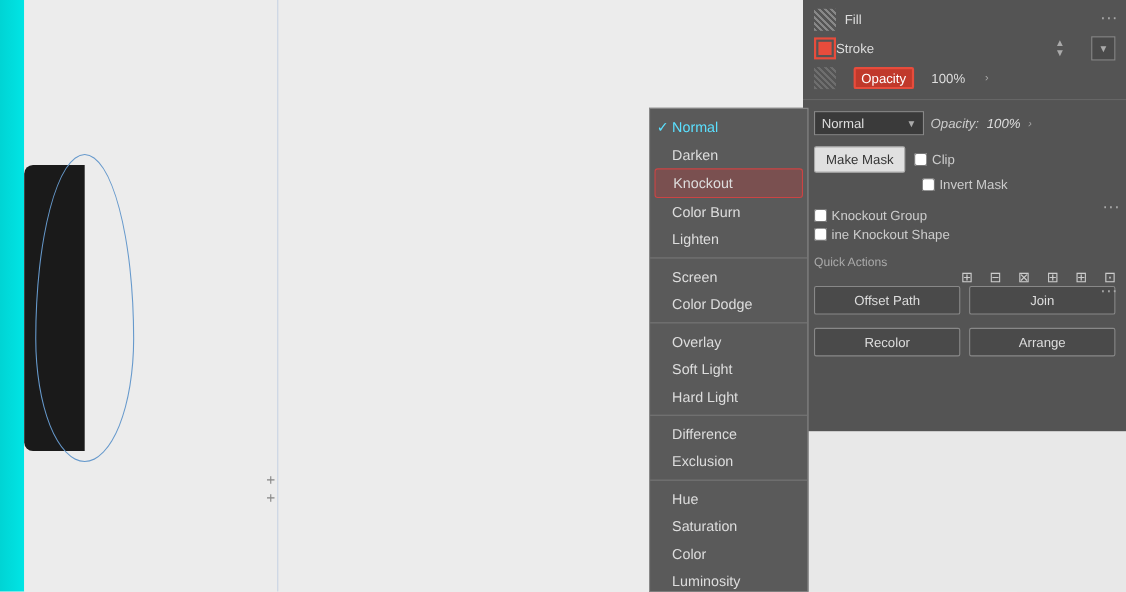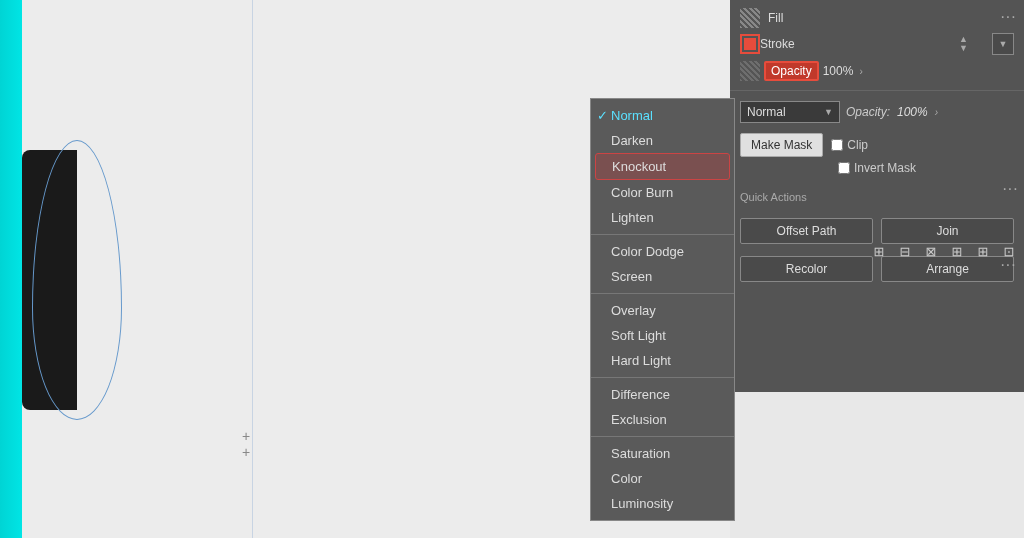--- a/index.html
+++ b/index.html
@@ -336,21 +336,21 @@
     <span style="color:#ddd;font-size:12px;">Stroke</span>
     <div style="display:flex;flex-direction:column;margin-left:auto;margin-right:24px;">
       <span style="color:#aaa;font-size:9px;line-height:1;">▲</span>
       <span style="color:#aaa;font-size:9px;line-height:1;">▼</span>
     </div>
     <div style="width:22px;height:22px;background:#4a4a4a;border:1px solid #888;display:flex;align-items:center;justify-content:center;">
       <span style="color:#aaa;font-size:9px;">▼</span>
     </div>
   </div>
 
-  <div style="padding: 3px 10px; display:flex; align-items:center; gap:4px; position:relative;">
+  <div style="padding: 3px 10px; display:flex; align-items:center; gap:16px; position:relative;">
     <div class="fill-icon" style="opacity:0.5;"></div>
     <span class="opacity-highlight">Opacity</span>
     <span style="color:#ddd;font-size:12px;">100%</span>
     <span style="color:#aaa;font-size:10px;margin-left:2px;">›</span>
   </div>
 
   <div class="panel-divider"></div>
 
   <div class="blend-row">
     <div class="blend-select">
@@ -374,20 +374,34 @@
     </div>
     <div class="mask-row">
       <div style="width:90px;"></div>
       <label class="checkbox-label">
         <input type="checkbox" style="">
         <span>Invert Mask</span>
       </label>
     </div>
   </div>
 
+  <div class="knockout-section">
+    <div class="knockout-row">
+      <label class="checkbox-label">
+        <input type="checkbox" style="">
+        <span>Knockout Group</span>
+      </label>
+    </div>
+    <div class="knockout-row">
+      <label class="checkbox-label">
+        <input type="checkbox" style="">
+        <span>ine Knockout Shape</span>
+      </label>
+    </div>
+  </div>
 
   <div class="quick-actions-label">Quick Actions</div>
   <div class="action-buttons">
     <button class="action-btn">Offset Path</button>
     <button class="action-btn">Join</button>
   </div>
   <div class="action-buttons">
     <button class="action-btn">Recolor</button>
     <button class="action-btn">Arrange</button>
   </div>
@@ -408,26 +422,27 @@
   </div>
 </div>
 
 <div class="dropdown-menu" id="blend-dropdown">
     <div class="dropdown-item active">Normal</div>
     <div class="dropdown-item">Darken</div>
     <div class="dropdown-item highlighted">Knockout</div>
     <div class="dropdown-item">Color Burn</div>
     <div class="dropdown-item">Lighten</div>
     <div class="dropdown-separator"></div>
+    <div class="dropdown-item">Screen</div>
     <div class="dropdown-item">Color Dodge</div>
-    <div class="dropdown-item">Screen</div>
     <div class="dropdown-separator"></div>
     <div class="dropdown-item">Overlay</div>
     <div class="dropdown-item">Soft Light</div>
     <div class="dropdown-item">Hard Light</div>
     <div class="dropdown-separator"></div>
     <div class="dropdown-item">Difference</div>
     <div class="dropdown-item">Exclusion</div>
     <div class="dropdown-separator"></div>
+    <div class="dropdown-item">Hue</div>
     <div class="dropdown-item">Saturation</div>
     <div class="dropdown-item">Color</div>
     <div class="dropdown-item">Luminosity</div>
   </div>
 
 </body></html>

